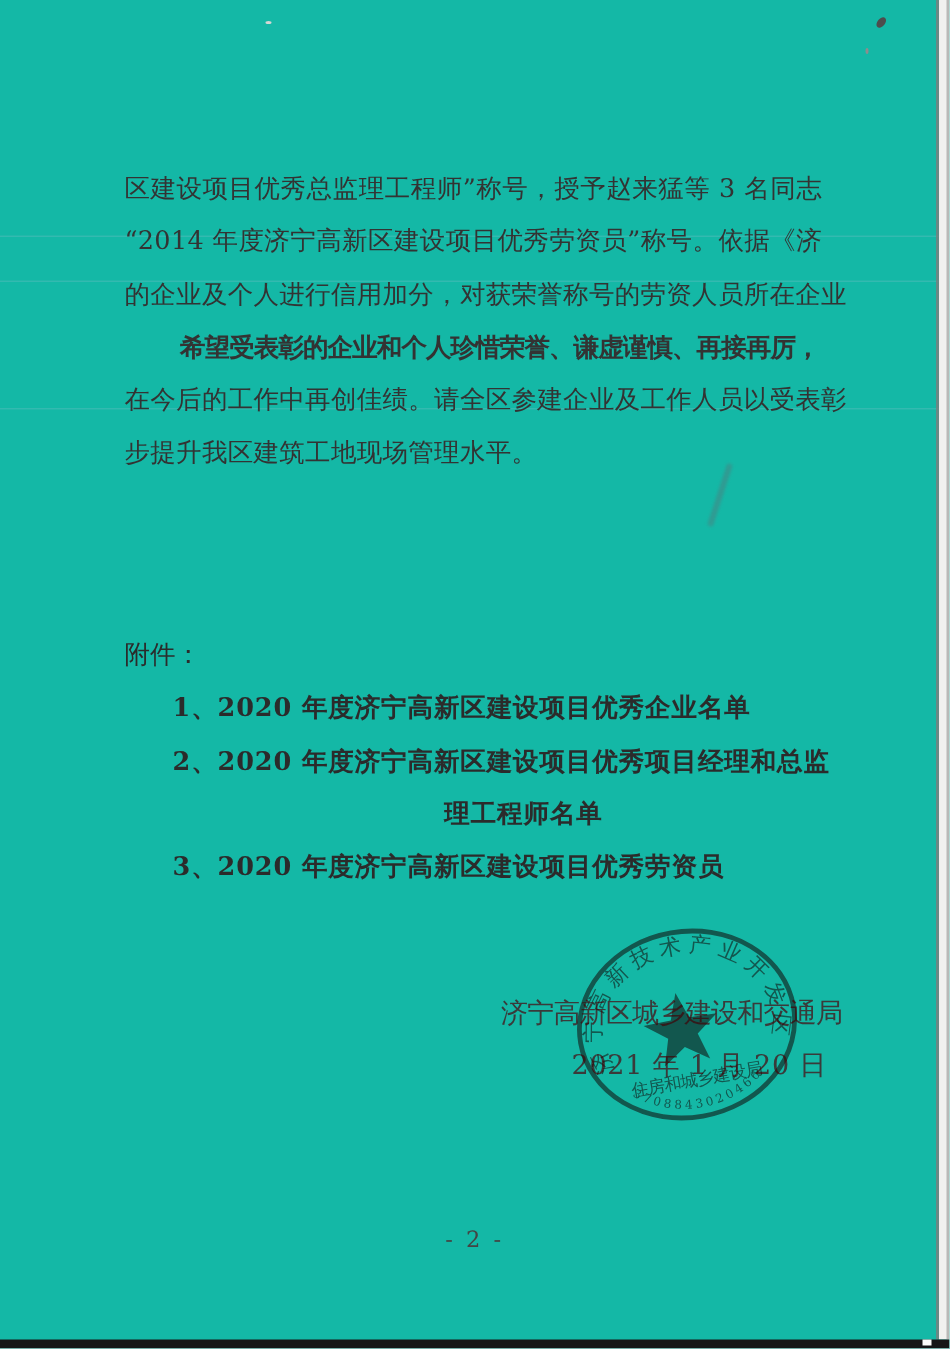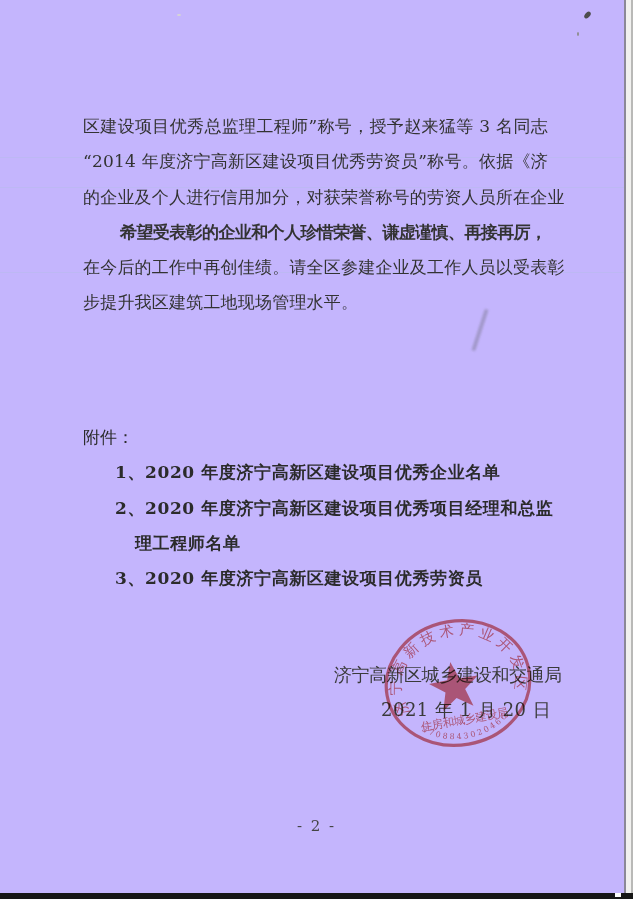--- a/index.html
+++ b/index.html
@@ -5,21 +5,21 @@
   html, body { margin: 0; padding: 0; }
   body {
     width: 633px; height: 899px;
     background: #ffffff;
     font-family: "DejaVu Serif", "Liberation Serif", serif;
     position: relative;
     overflow: hidden;
   }
   .page {
     position: absolute; inset: 0;
-    background: #c4b5fd;
+    background: #14b8a6;
   }
   
   .body-text {
     position: absolute;
     left: 83px; top: 109px; width: 465px;
     color: #333333;
     font-size: 17px;
     letter-spacing: 0.2px;
   }
   .line {
@@ -29,21 +29,21 @@
   .line.jst { text-align: justify; text-align-last: justify; }
   .line.indent { padding-left: 37px; letter-spacing: -0.6px; font-weight: bold; }
   
   .attachments {
     position: absolute;
     left: 83px; top: 420px; width: 480px;
     color: #2b2b2b;
     font-size: 17px;
   }
   .att-item { padding-left: 32px; font-weight: 700; letter-spacing: 0.6px; }
-  .att-cont { padding-left: 52px; }
+  .att-cont { padding-left: 52px; text-align: center; }
   
   .sig-agency {
     position: absolute; left: 334px; top: 663px;
     font-size: 18px; letter-spacing: -0.5px; color: #3a3a3a;
     white-space: nowrap;
   }
   .sig-date {
     position: absolute; left: 381px; top: 698px;
     font-size: 18px; letter-spacing: 0.5px; color: #3a3a3a;
     white-space: nowrap;

